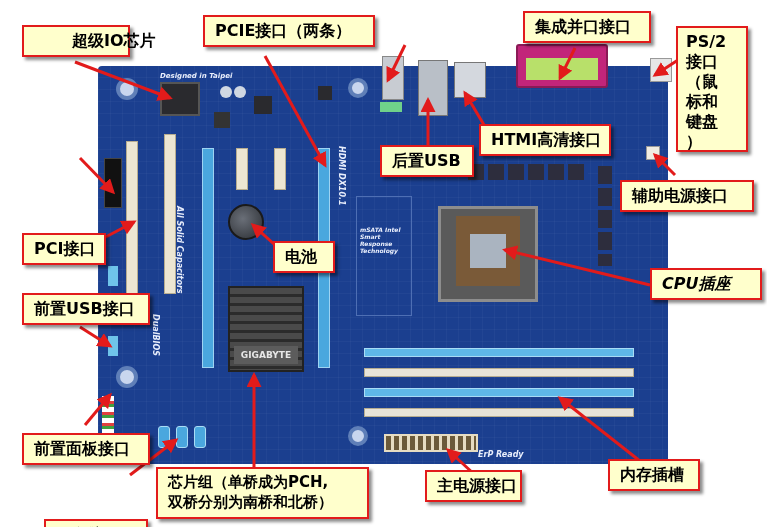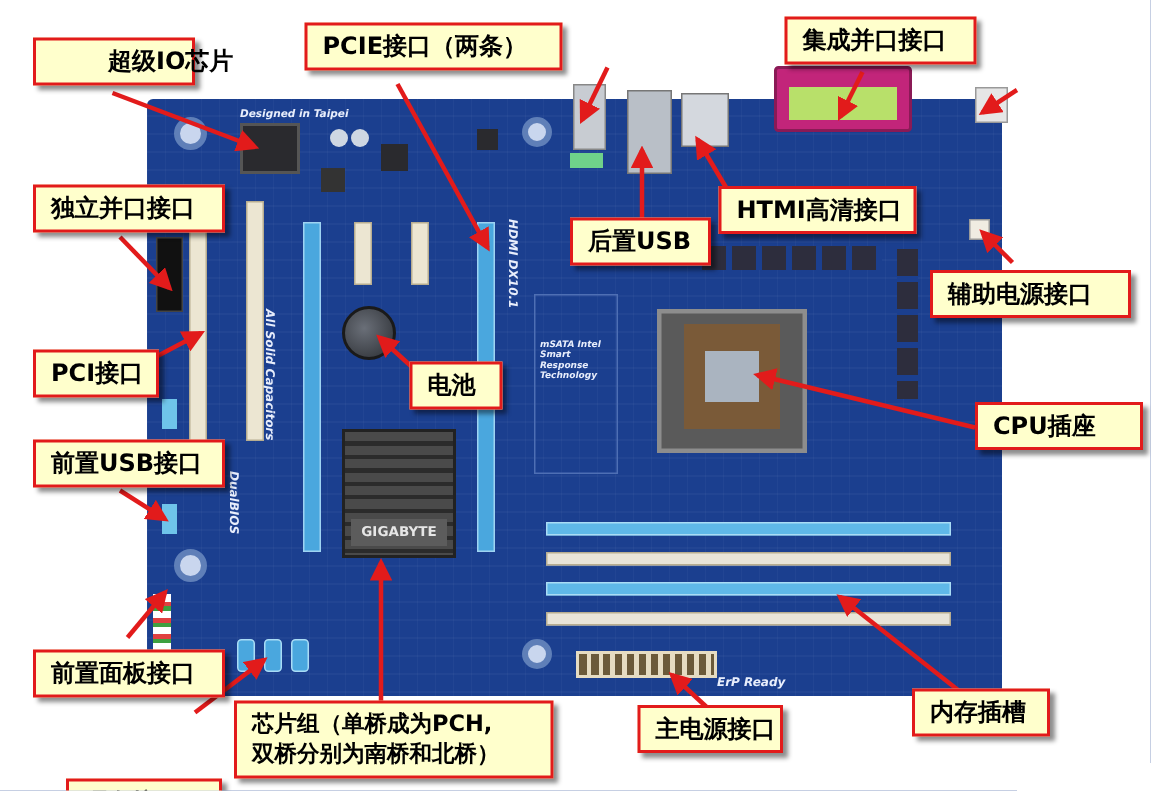--- a/index.html
+++ b/index.html
@@ -123,27 +123,34 @@
       <line x1="130" y1="475" x2="176" y2="440"></line>
       <line x1="254" y1="468" x2="254" y2="375"></line>
       <line x1="475" y1="475" x2="448" y2="450"></line>
       <line x1="645" y1="465" x2="560" y2="398"></line>
     </g>
   </svg>
 
   <div class="callout" style="left:22px;top:25px;width:108px;padding-left:48px;">超级IO芯片</div>
   <div class="callout" style="left:181px;top:15px;width:172px;margin-left:22px;">PCIE接口（两条）</div>
   <div class="callout" style="left:523px;top:11px;width:128px;">集成并口接口</div>
-  <div class="callout" style="left:22px;top:123px;width:128px;">独立并口接口</div>
+  <div class="callout multi" style="left:676px;top:26px;width:72px;height:126px;padding:4px 8px;">
+    <div>PS/2</div>
+    <div>接口</div>
+    <div>（鼠</div>
+    <div>标和</div>
+    <div>键盘</div>
+    <div>）</div>
+  </div>
   <div class="callout" style="left:380px;top:145px;width:94px;">后置USB</div>
   <div class="callout" style="left:479px;top:124px;width:132px;">HTMI高清接口</div>
   <div class="callout" style="left:620px;top:180px;width:134px;">辅助电源接口</div>
   <div class="callout" style="left:22px;top:233px;width:84px;">PCI接口</div>
   <div class="callout" style="left:273px;top:241px;width:62px;">电池</div>
-  <div class="callout" style="left:650px;top:268px;width:112px;">CPU插座</div>
+  <div class="callout" style="left:650px;top:268px;width:112px;font-style:italic;">CPU插座</div>
   <div class="callout" style="left:22px;top:293px;width:128px;">前置USB接口</div>
   <div class="callout" style="left:22px;top:433px;width:128px;">前置面板接口</div>
   <div class="callout" style="left:44px;top:475px;width:104px;margin-top:44px;">硬盘接口</div>
   <div class="callout multi" style="left:156px;top:467px;width:213px;height:52px;font-size:15px;padding:3px 10px;">
     <div>芯片组（单桥成为PCH,</div>
     <div>双桥分别为南桥和北桥）</div>
   </div>
   <div class="callout" style="left:425px;top:470px;width:97px;">主电源接口</div>
   <div class="callout" style="left:608px;top:459px;width:92px;">内存插槽</div>
 </div>

